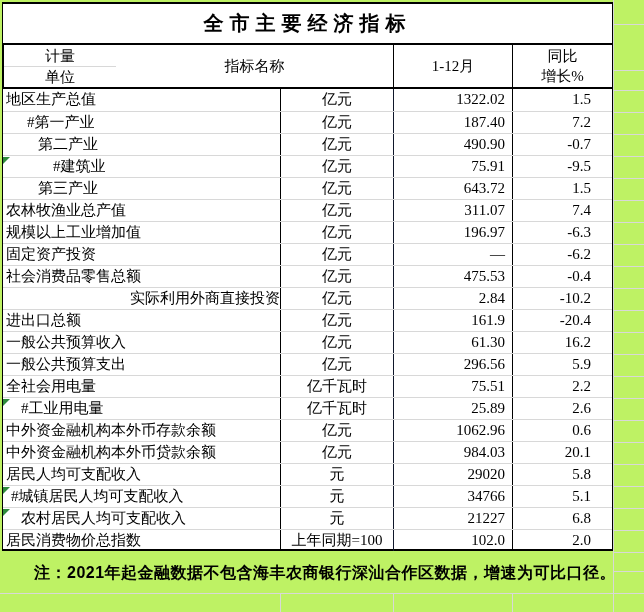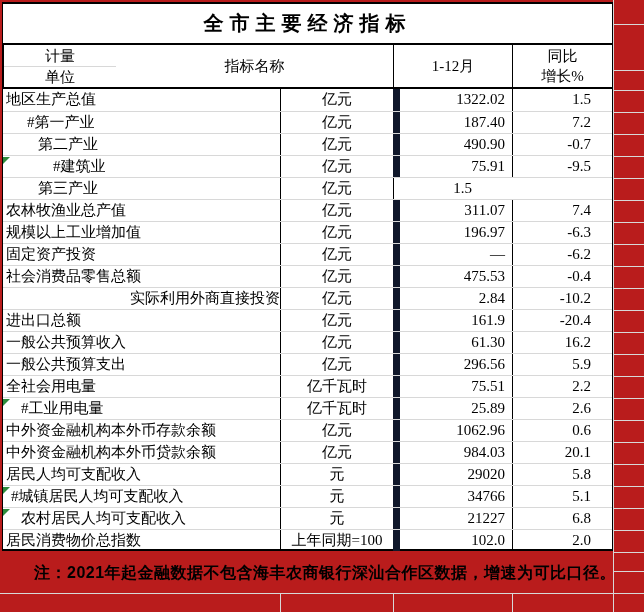--- a/index.html
+++ b/index.html
@@ -1,17 +1,17 @@
 <!DOCTYPE html>
 <html><head>
 <meta charset="utf-8">
 <style>
   html,body { margin:0; padding:0; background:#ffffff; }
   .stage {
-    position:relative; width:644px; height:612px; background:#b91c1c;
+    position:relative; width:644px; height:612px; background:#bef264;
     font-family:"Liberation Serif","DejaVu Serif",serif; color:#000;
     overflow:hidden;
   }
   
   .vline { position:absolute; width:1px; background:#d8d8d8; }
   .hline { position:absolute; height:1px; background:#d8d8d8; }
   .margin-hline { position:absolute; left:614px; width:30px; height:1px; background:#d8d8d8; }
 
   
   .table {
@@ -37,21 +37,21 @@
   .h-split.top { border-bottom:1px solid #d8d8d8; }
 
   .data-row { position:relative; box-sizing:border-box; height:22px; display:flex; }
   #rows-container .data-row + .data-row { border-top:1px solid #d8d8d8; height:22px; }
   .cell {
     box-sizing:border-box; font-size:15px; line-height:21px;
     white-space:nowrap; overflow:hidden;
   }
   .c-ind  { width:277px; text-align:left; }
   .c-unit { width:113px; border-left:1px solid #000; text-align:center; }
-  .c-val  { width:119px; border-left:7px solid #0f172a; text-align:right; padding-right:7px; }
+  .c-val  { width:119px; border-left:1px solid #0f172a; text-align:right; padding-right:7px; }
   .c-gro  { width:88px; border-left:1px solid #000; text-align:right; padding-right:9px; }
 
   .flag {
     position:absolute; left:0; top:1px; width:0; height:0;
     border-top:7px solid #2e8b3c; border-right:7px solid transparent;
   }
 
   
   .note-cell {
     position:absolute; left:2px; top:553px; width:640px; height:40px;
@@ -142,20 +142,21 @@
           <span class="flag" style="border-top-color: rgb(46, 139, 60);"></span>
           <div class="cell c-ind" style="padding-left: 50px;">#建筑业</div>
           <div class="cell c-unit">亿元</div>
           <div class="cell c-val">75.91</div>
           <div class="cell c-gro">-9.5</div>
         </div>
         <div class="data-row">
 
           <div class="cell c-ind" style="padding-left: 35px;">第三产业</div>
           <div class="cell c-unit">亿元</div>
+          <div class="cell c-val">643.72</div>
           <div class="cell c-gro">1.5</div>
         </div>
         <div class="data-row">
 
           <div class="cell c-ind" style="padding-left: 3px;">农林牧渔业总产值</div>
           <div class="cell c-unit">亿元</div>
           <div class="cell c-val">311.07</div>
           <div class="cell c-gro">7.4</div>
         </div>
         <div class="data-row">

